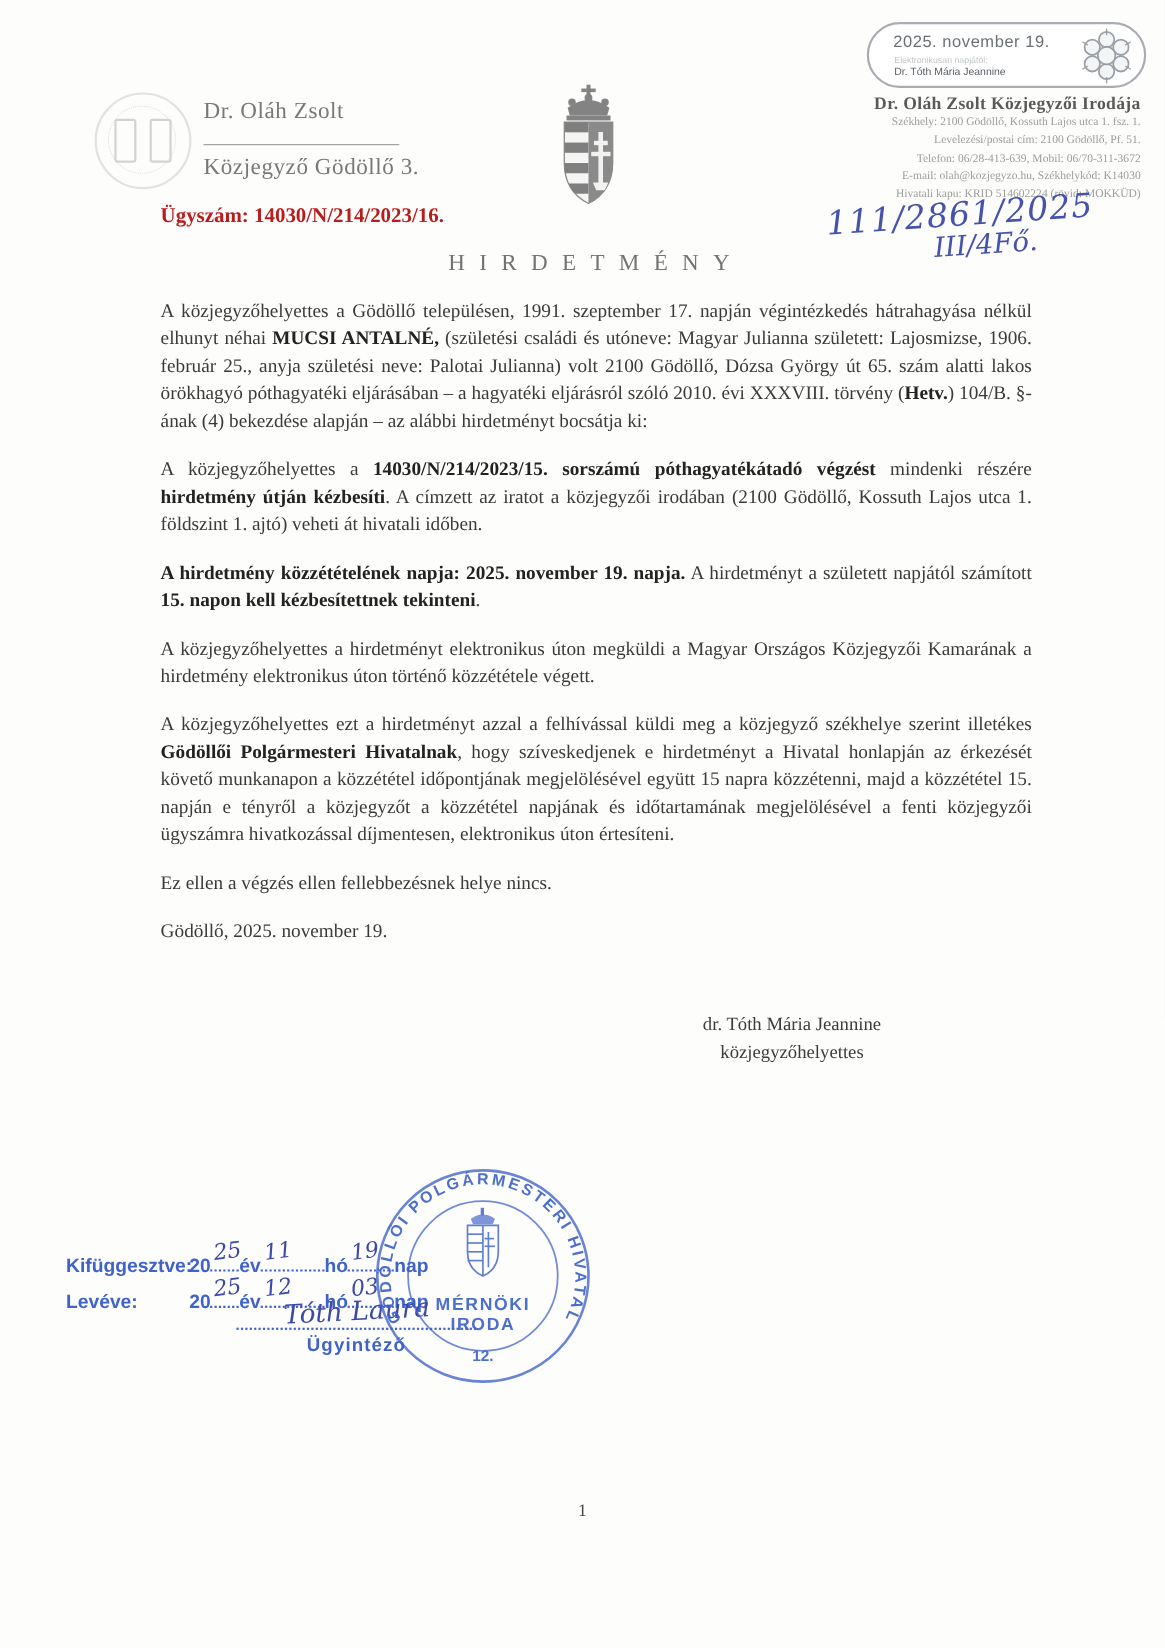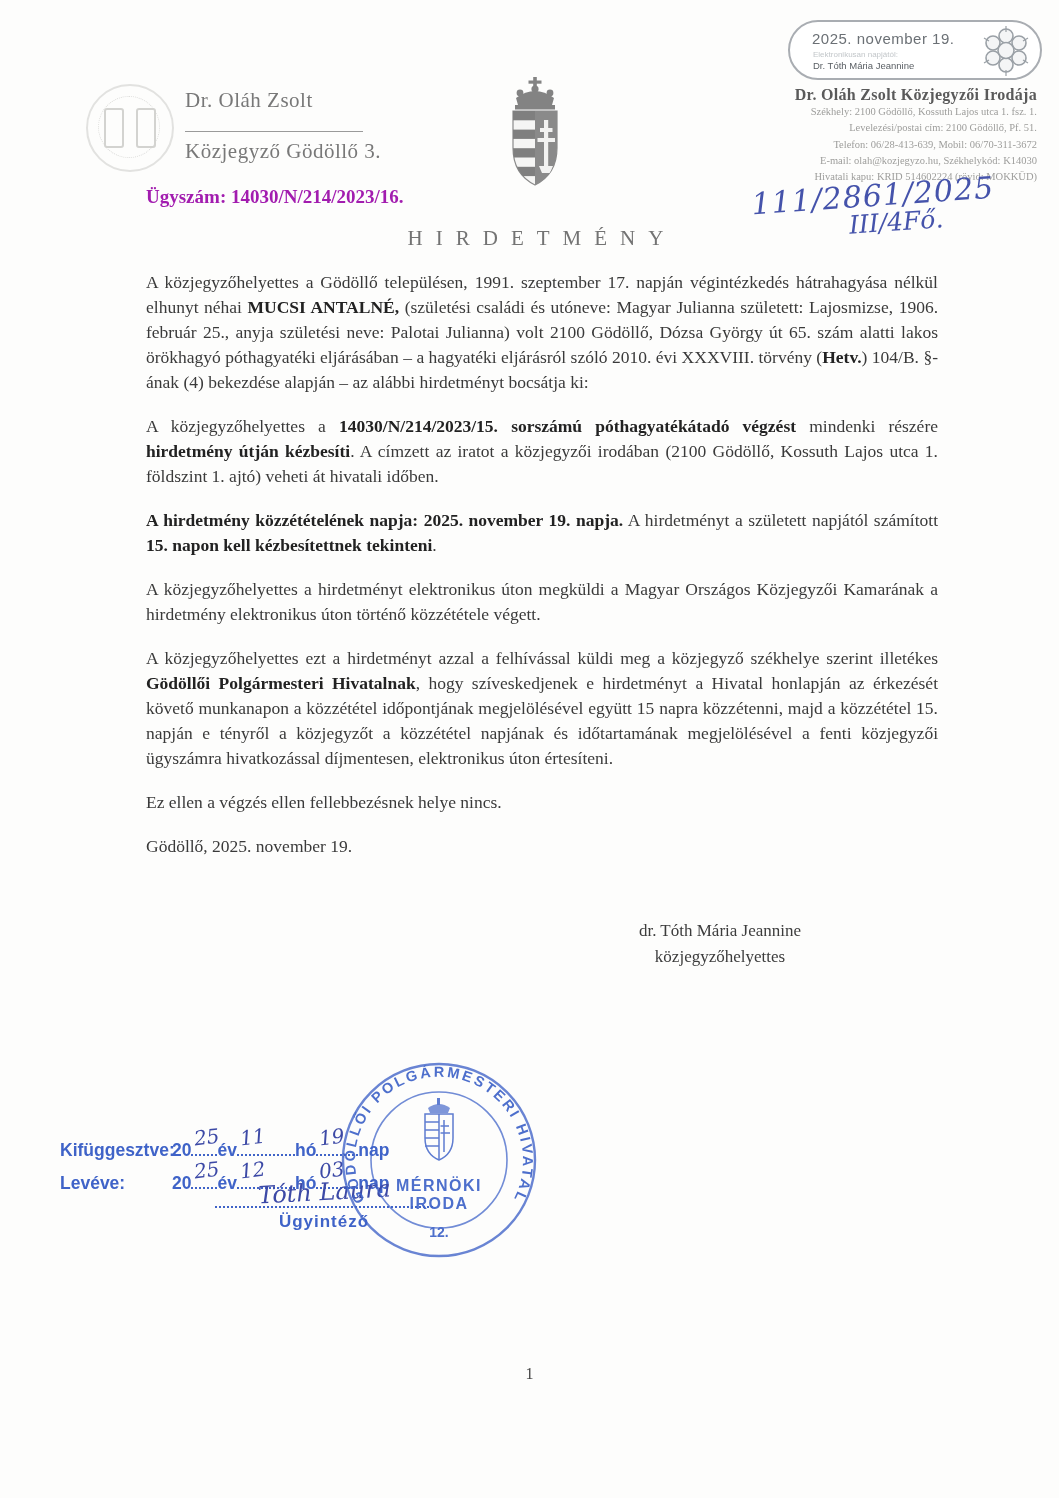--- a/index.html
+++ b/index.html
@@ -30,21 +30,21 @@
     min-width:178px;}
   .lh-left .role{margin-top:7px;}
 
   .coa-national{position:absolute;left:503px;top:76px;}
 
   .lh-right{position:absolute;right:22px;top:86px;text-align:right;}
   .lh-right .office{font-size:16px;font-weight:bold;color:#5a5a5a;letter-spacing:.3px;}
   .lh-right .line{font-size:10.5px;color:#9d9d9b;line-height:1.55;}
 
   
-  .case-number{position:absolute;left:146px;top:186px;font-size:19px;font-weight:bold;color:#a21caf;}
+  .case-number{position:absolute;left:146px;top:186px;font-size:19px;font-weight:bold;color:#b91c1c;}
   .hw-ink{font-family:"DejaVu Serif",serif;font-style:italic;color:#4553ab;}
   .hw-ref{position:absolute;left:752px;top:178px;transform:rotate(-4deg);}
   .hw-ref .l1{font-size:30px;letter-spacing:1px;}
   .hw-ref .l2{font-size:25px;margin-left:96px;margin-top:-4px;}
 
   
   .doc-title{position:absolute;left:146px;top:226px;width:792px;text-align:center;
     font-size:21px;font-weight:normal;letter-spacing:13px;color:#737373;}
   .main-text{position:absolute;left:146px;top:270px;width:792px;font-size:17.5px;
     line-height:1.43;text-align:justify;color:#3a3a3a;}

